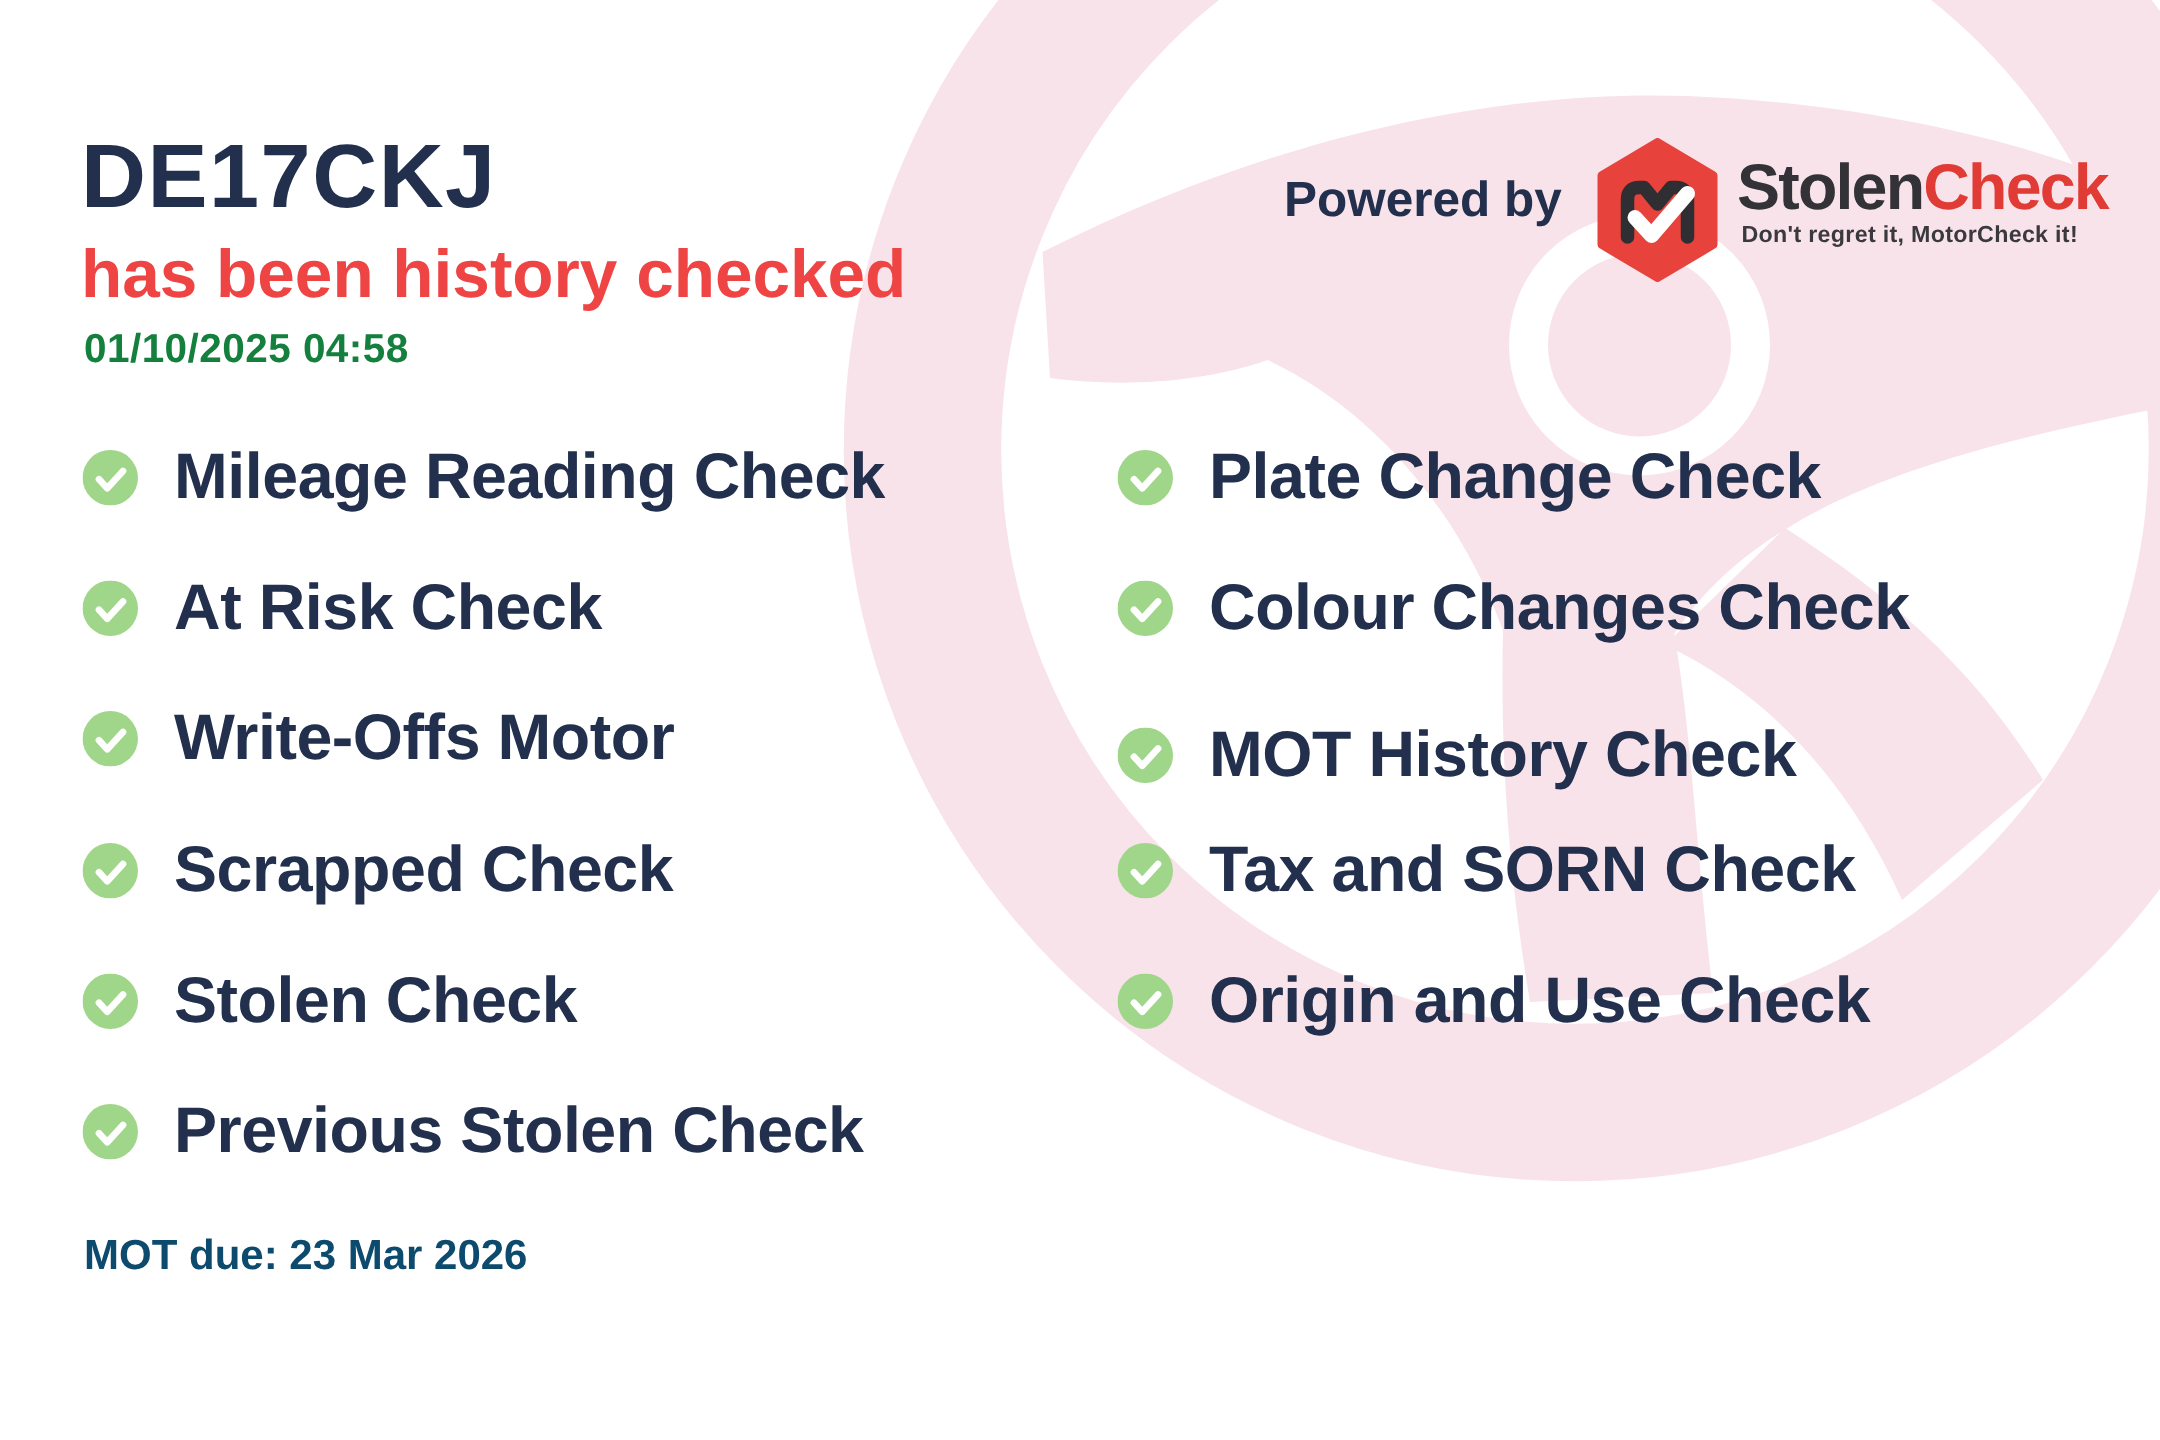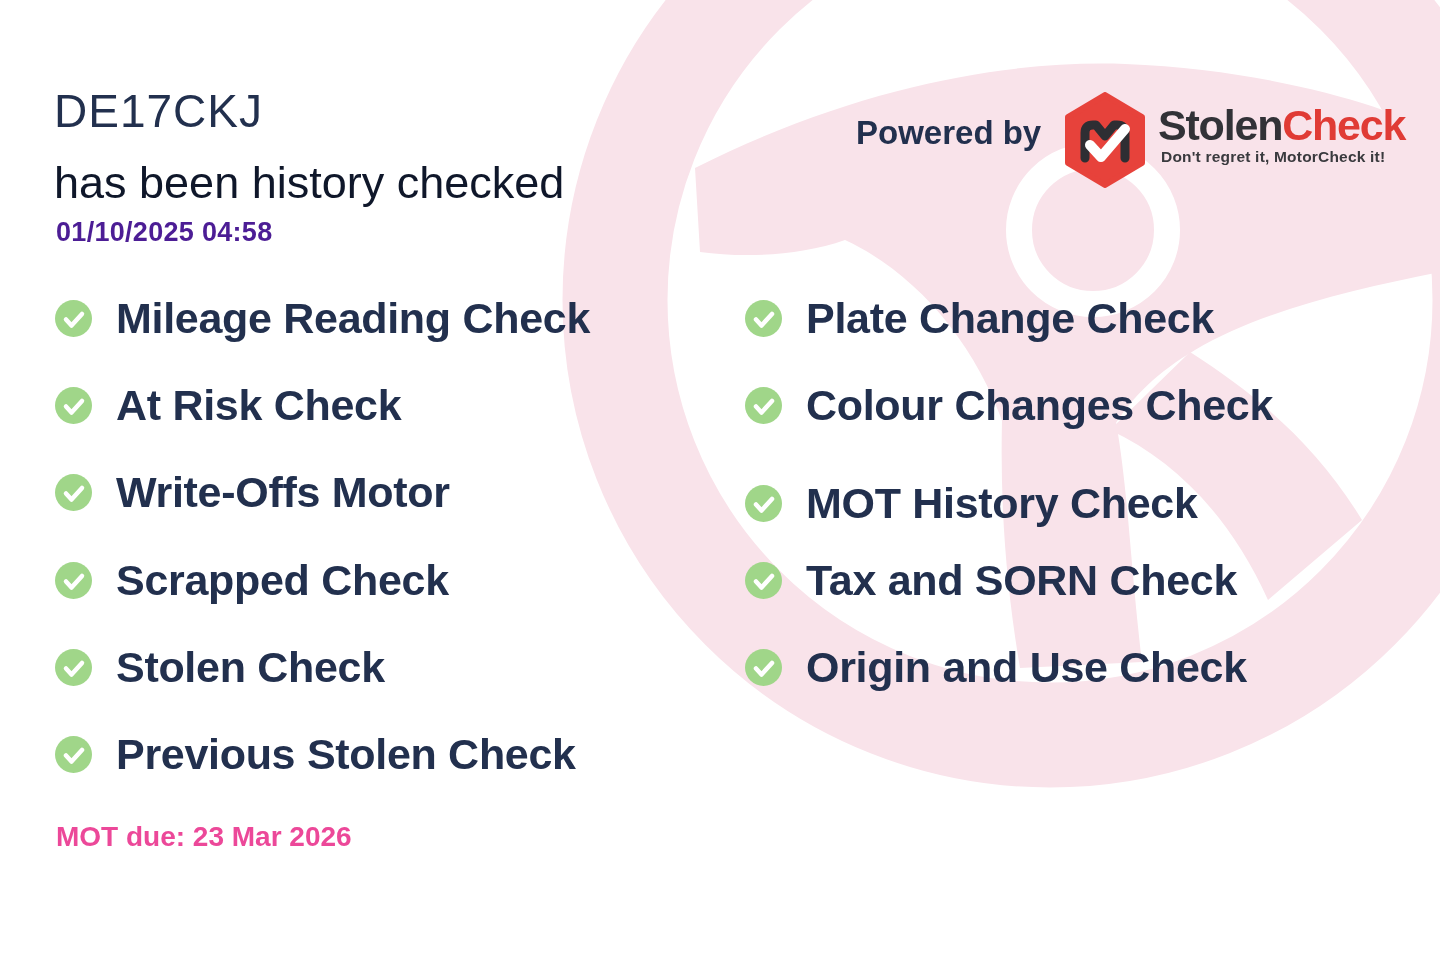--- a/index.html
+++ b/index.html
@@ -6,30 +6,30 @@
   .canvas{
     position:relative;width:1440px;height:960px;background:#ffffff;
     overflow:hidden;font-family:"Liberation Sans", sans-serif;
     -webkit-font-smoothing:antialiased;
   }
   .wm{position:absolute;left:0;top:0;width:1440px;height:960px;z-index:0;}
   .content{position:absolute;left:0;top:0;width:100%;height:100%;z-index:1;}
 
   .reg-title{
     position:absolute;left:54px;top:88px;
-    font-size:46px;font-weight:400;letter-spacing:1px;
+    font-size:60px;font-weight:700;letter-spacing:1px;
     color:#22304e;line-height:1;white-space:nowrap;
   }
   .subtitle{
     position:absolute;left:54px;top:160px;
-    font-size:45px;font-weight:400;color:#0f172a;line-height:1;white-space:nowrap;
+    font-size:45px;font-weight:700;color:#ef4444;line-height:1;white-space:nowrap;
   }
   .timestamp{
     position:absolute;left:56px;top:219px;
-    font-size:27px;font-weight:600;letter-spacing:.3px;color:#4c1d95;line-height:1;
+    font-size:27px;font-weight:600;letter-spacing:.3px;color:#15803d;line-height:1;
   }
 
   .brand-bar{position:absolute;left:0;top:0;width:1364px;height:200px;}
   .powered-by{
     position:absolute;left:856px;top:116px;
     font-size:33px;font-weight:600;color:#22304e;line-height:1;white-space:nowrap;
   }
   .hex-logo{position:absolute;left:1064px;top:92px;}
   .wordmark{
     position:absolute;left:1158px;top:104px;
@@ -47,21 +47,21 @@
     position:absolute;display:flex;align-items:center;gap:24px;height:38px;
   }
   .check-row .lbl{
     font-size:43px;font-weight:700;color:#22304e;letter-spacing:-0.3px;
     line-height:38px;white-space:nowrap;
   }
   .ci{flex:0 0 auto;display:block;}
 
   .mot-due{
     position:absolute;left:56px;top:823px;
-    font-size:28px;font-weight:700;color:#ec4899;line-height:1;white-space:nowrap;
+    font-size:28px;font-weight:700;color:#0c4a6e;line-height:1;white-space:nowrap;
   }
 </style>
 </head>
 <body>
 
 <div class="canvas">
 
   <svg class="wm" viewBox="0 0 1440 960" xmlns="http://www.w3.org/2000/svg" aria-hidden="true">
     <g>
 

